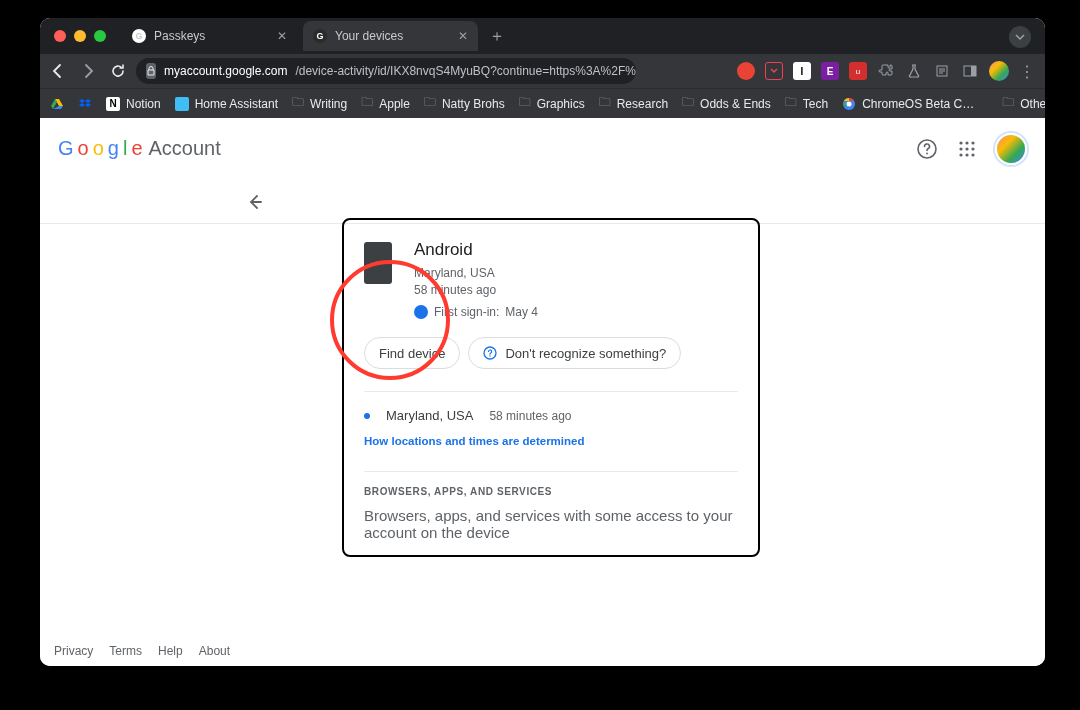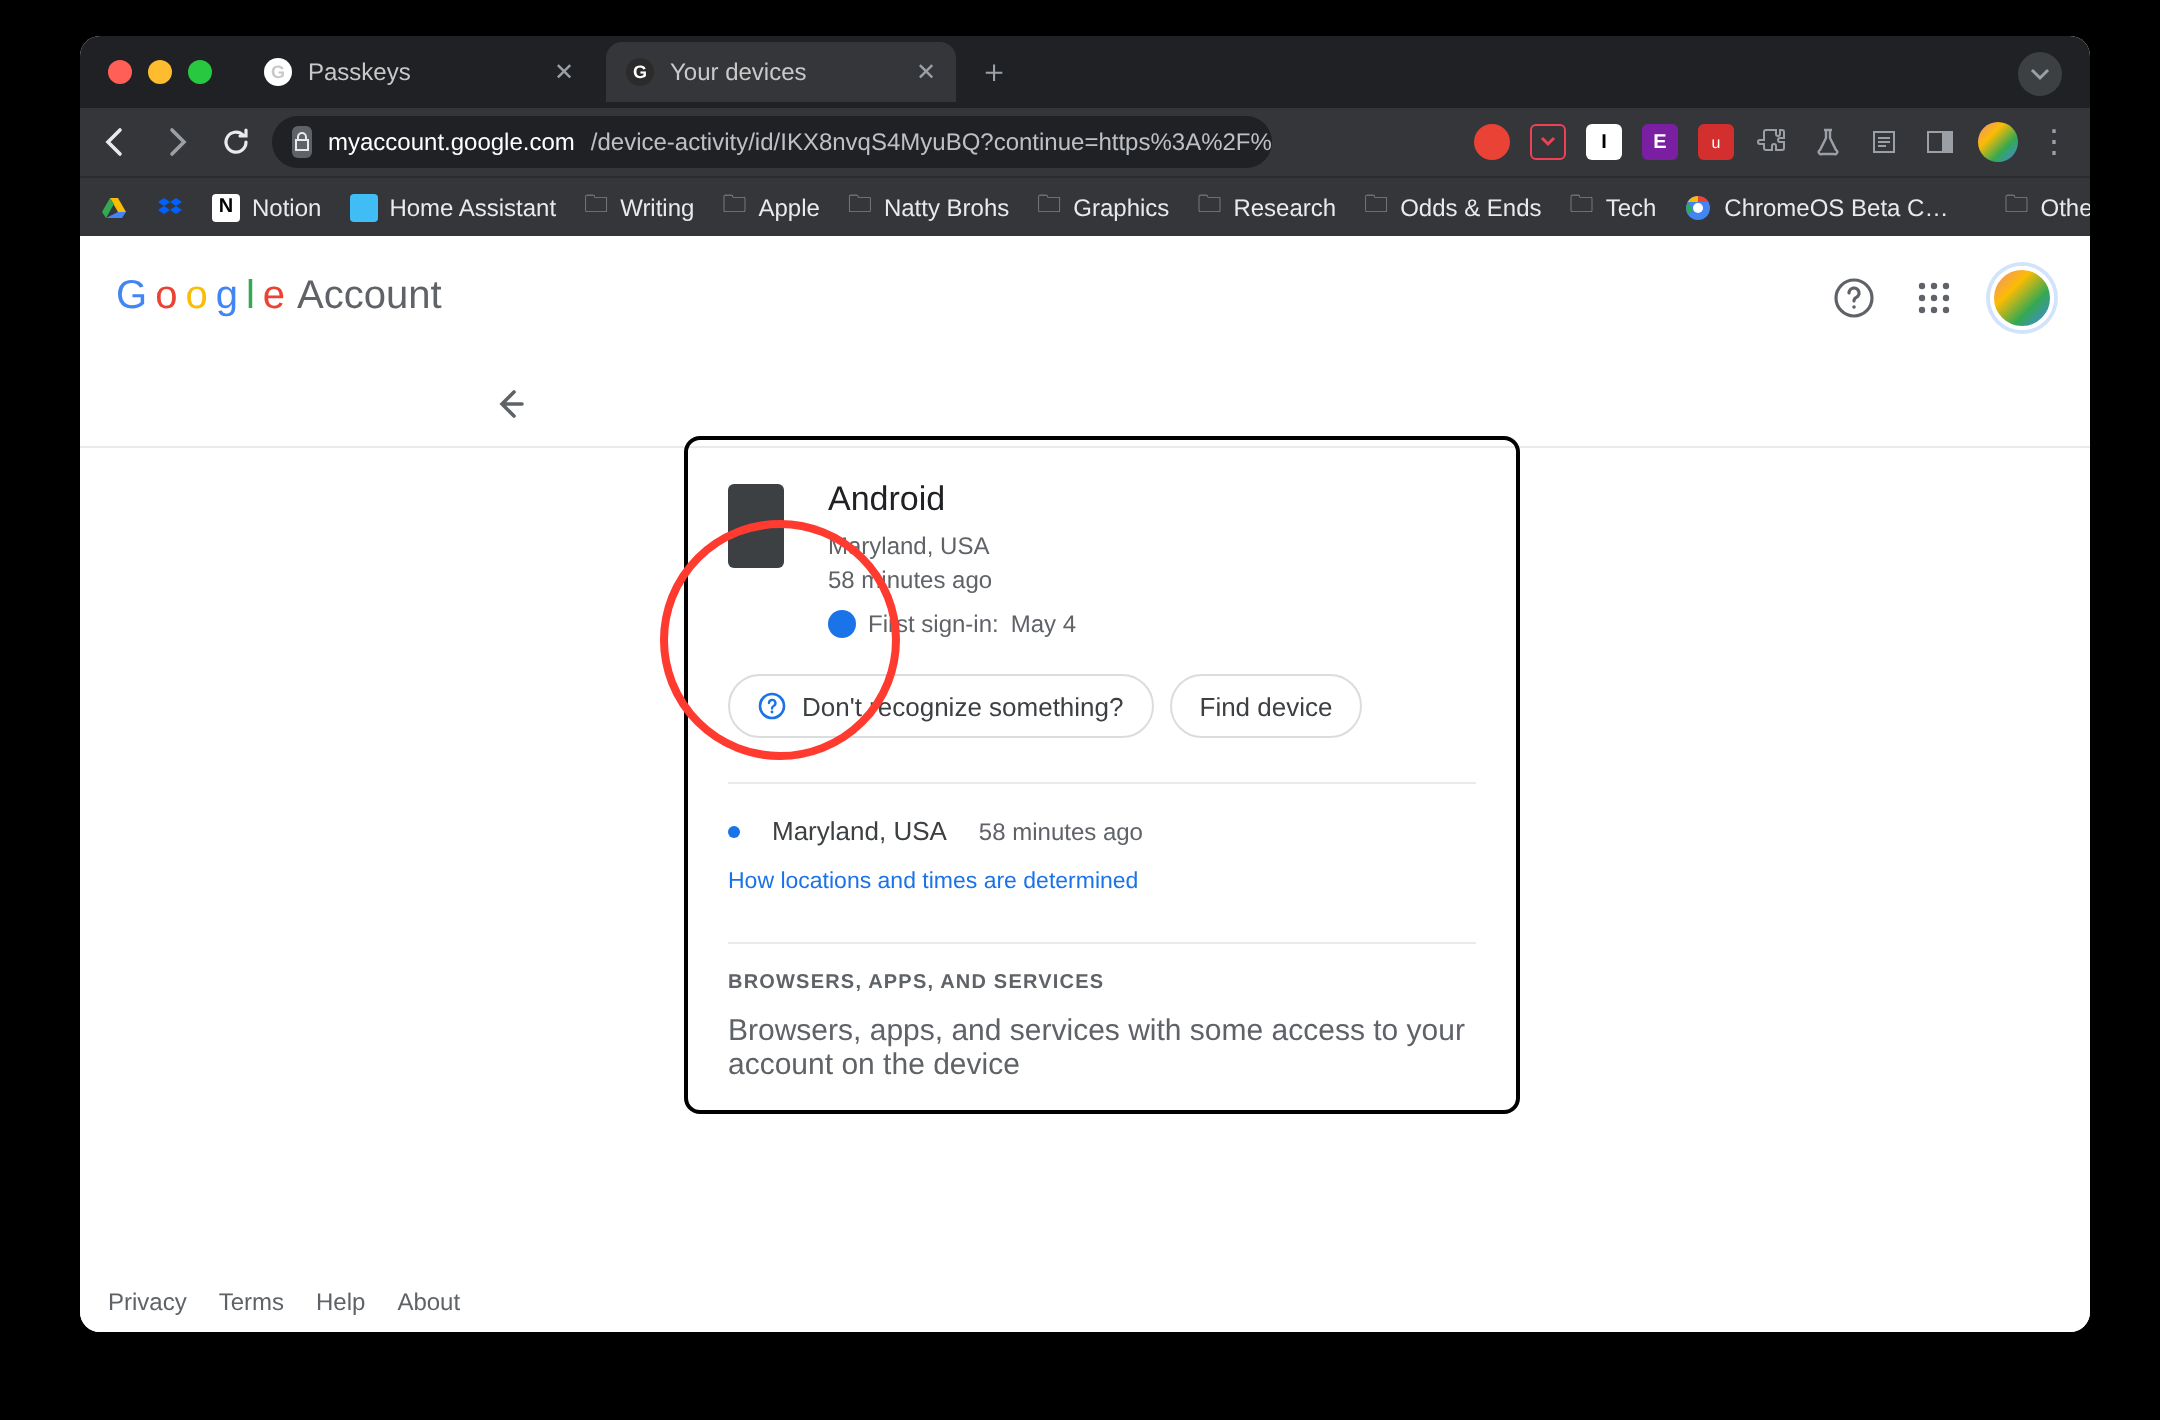--- a/index.html
+++ b/index.html
@@ -65,21 +65,21 @@
   .first-signin .dot{ width:14px; height:14px; border-radius:50%; background:#1a73e8; display:inline-block;}
   .actions{ display:flex; gap:8px; margin-top:18px; flex-wrap:wrap;}
   .pill{ height:32px; border:1px solid #dadce0; border-radius:16px; background:#fff; display:flex; align-items:center; padding:0 14px; gap:8px; font-size:13px; color:#3c4043; cursor:pointer;}
   .pill.signout{ font-size:15px; font-weight:500; color:#3c4043; padding:0 18px 0 12px;}
   .pill .pico{ color:#1a73e8; font-size:14px; display:inline-flex;}
   .divider{ height:1px; background:#e8eaed; margin:22px 0 14px;}
   .session-row{ display:flex; align-items:center; gap:16px; font-size:13px; padding:2px 0;}
   .session-row .bluedot{ width:6px; height:6px; border-radius:50%; background:#1a73e8;}
   .session-row .loc{ color:#3c4043;}
   .session-row .time{ color:#5f6368; font-size:12px;}
-  .howlink{ color:#1a73e8; font-size:11.5px; margin-top:10px; display:inline-block; cursor:pointer;}
+  .howlink{ color:#1a73e8; font-size:11.5px; margin-top:10px; display:inline-block; cursor:pointer;font-weight:bold;}
   .section-label{ font-size:10px; letter-spacing:0.6px; color:#5f6368; font-weight:600; text-transform:uppercase; margin-top:4px;}
   .service-row{ display:flex; align-items:center; gap:12px; font-size:13px; color:#3c4043; margin-top:10px;}
   .android-ico{ width:16px; height:16px; }
   .service-sub{ font-size:15px; color:#5f6368; margin-top:10px;}
 
   
   .highlight-ring{ position:absolute; left:290px; top:142px; width:120px; height:120px; border:4px solid #ff3b30; border-radius:50%; pointer-events:none;}
 
   
   .footer{ position:absolute; bottom:8px; left:14px; display:flex; gap:16px; font-size:12px; color:#5f6368;}
@@ -314,32 +314,32 @@
             <div class="first-signin">
               <span class="dot"></span>
               <span>First sign-in:</span>
               <span>May 4</span>
             </div>
           </div>
         </div>
 
         <div class="actions">
           <button class="pill">
+            <span>Find device</span>
+          </button>
+          <button class="pill">
             <span class="pico">
                 <svg width="14" height="14" viewBox="0 0 14 14">
                   <circle cx="7" cy="7" r="6" stroke="#1a73e8" stroke-width="1.3" fill="none"></circle>
                   <path d="M5.5 5.5a1.6 1.6 0 1 1 2.3 1.5c-.6.3-.8.7-.8 1.2" stroke="#1a73e8" stroke-width="1.2" fill="none" stroke-linecap="round"></path>
                   <circle cx="7" cy="10" r="0.7" fill="#1a73e8"></circle>
                 </svg>
               </span>
             <span>Don't recognize something?</span>
           </button>
-          <button class="pill">
-            <span>Find device</span>
-          </button>
         </div>
 
         <div class="divider"></div>
 
         <div class="session-row">
           <span class="bluedot"></span>
           <span class="loc">Maryland, USA</span>
           <span class="time">58 minutes ago</span>
         </div>
         <a class="howlink">How locations and times are determined</a>

